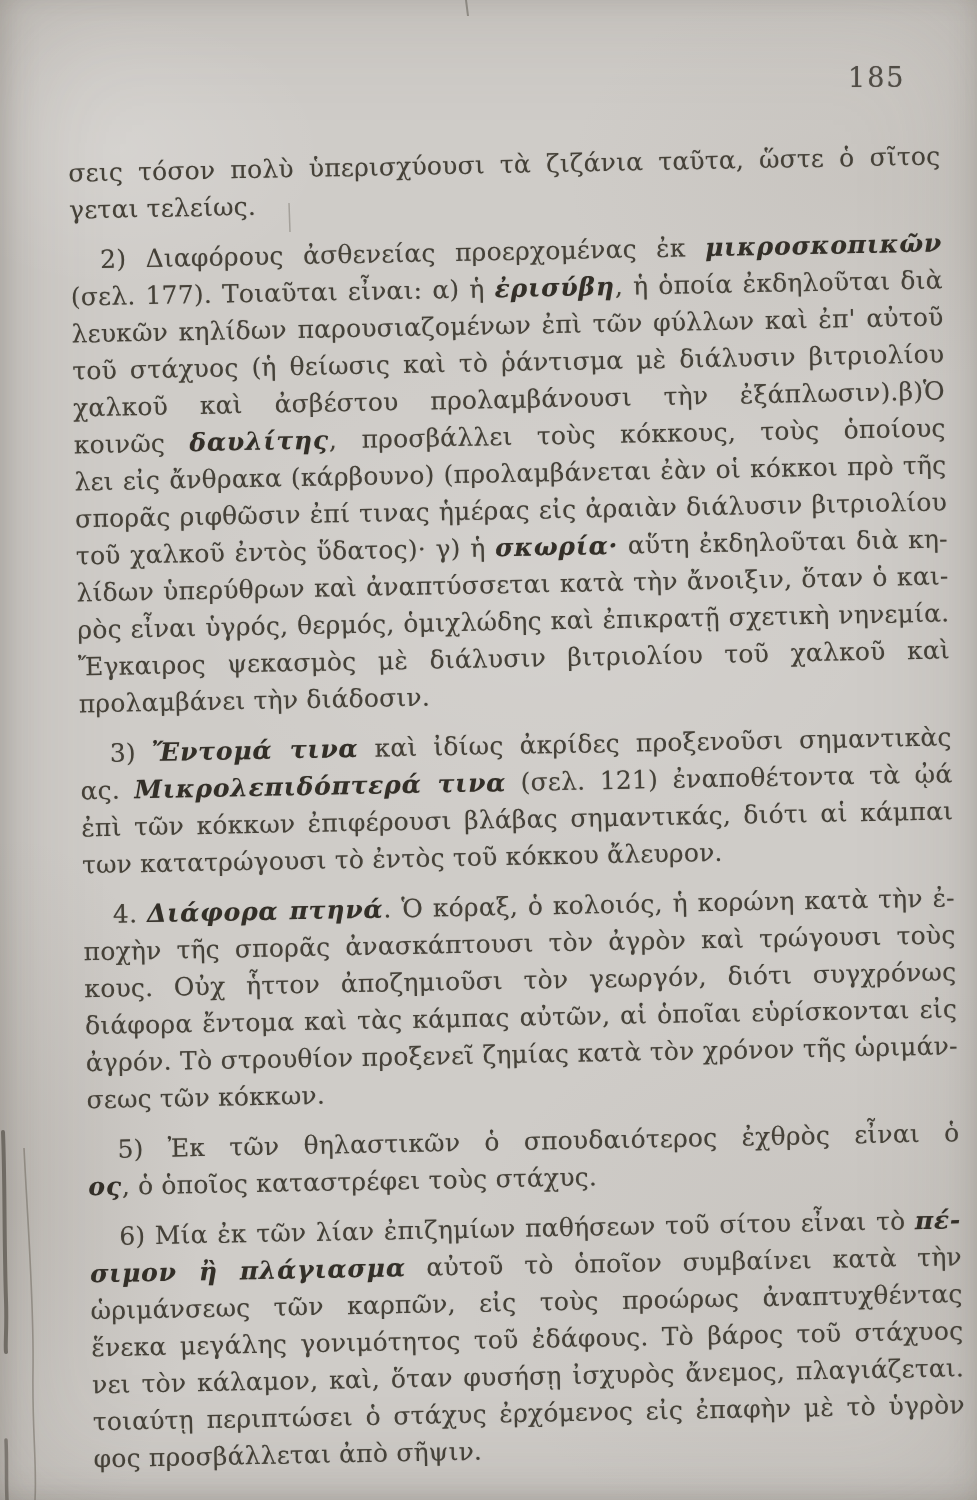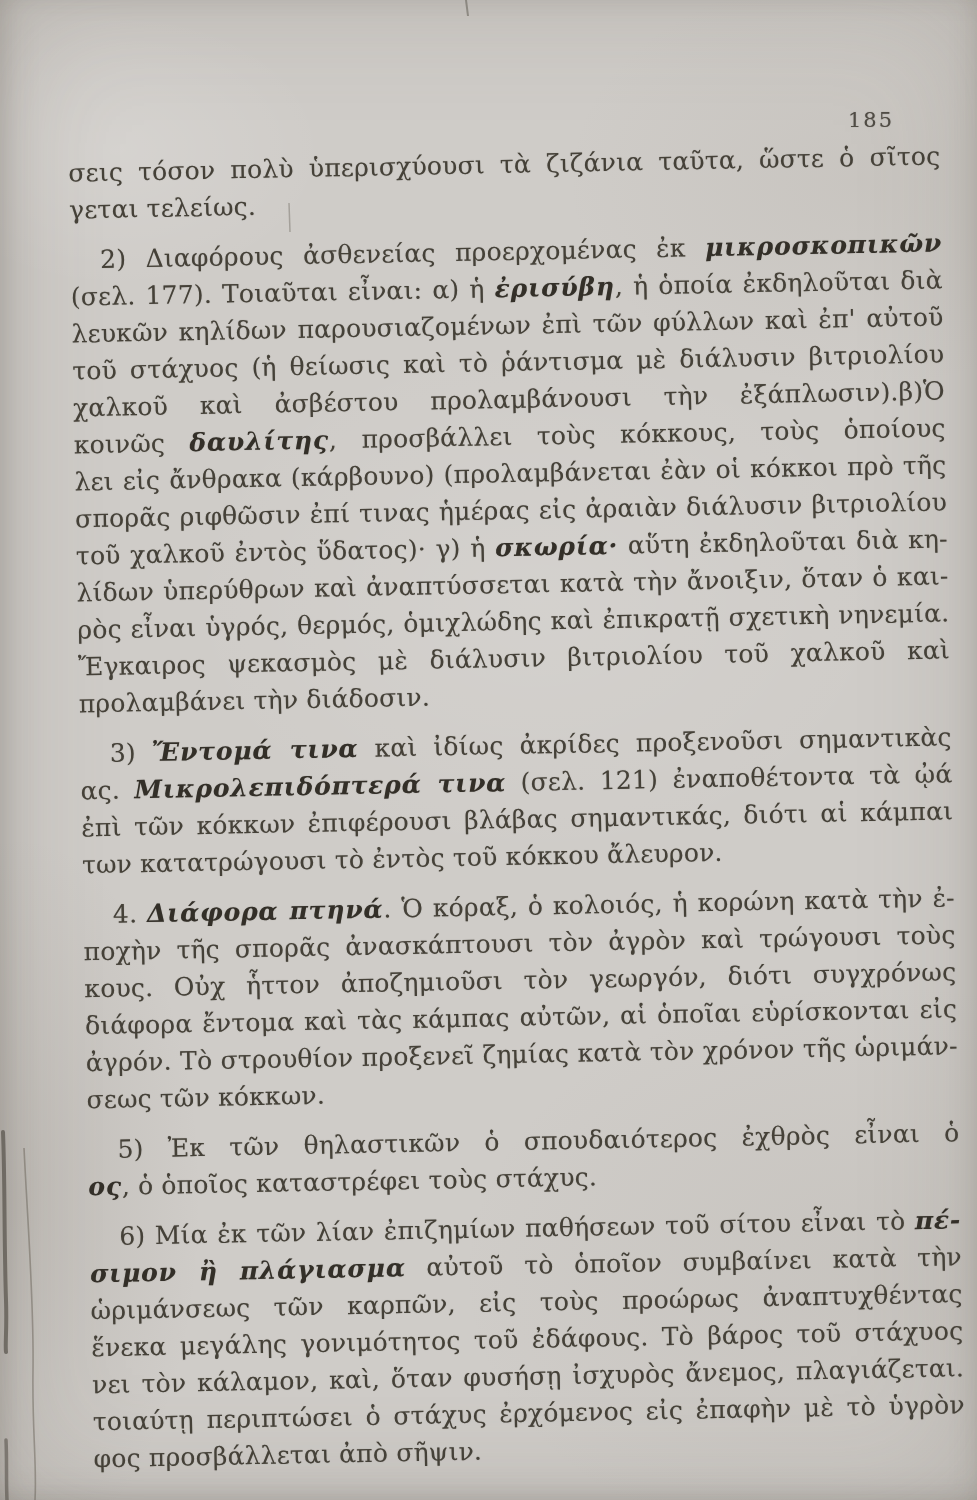--- a/index.html
+++ b/index.html
@@ -23,25 +23,24 @@
       inset 0 0 120px rgba(95,88,78,0.22),
       inset 18px 0 40px -22px rgba(85,78,68,0.30),
       inset -14px 0 36px -24px rgba(85,78,68,0.25),
       inset 0 -16px 40px -26px rgba(85,78,68,0.30);
     font-family: "DejaVu Serif", serif;
   }
   .page-number {
     position: absolute;
     top: 62px;
     left: 848px;
-    font-size: 21px;
+    font-size: 27px;
     letter-spacing: 2px;
     color: #504c45;
     text-shadow: 0 0 1px rgba(80,75,68,0.45);
-    margin-top: 46px;
   }
   .text-block {
     position: absolute;
     top: 146px;
     left: 68px;
     width: 872px;
     transform: rotate(-1.12deg);
     transform-origin: 50% 0;
     color: #454138;
     font-size: 25px;

